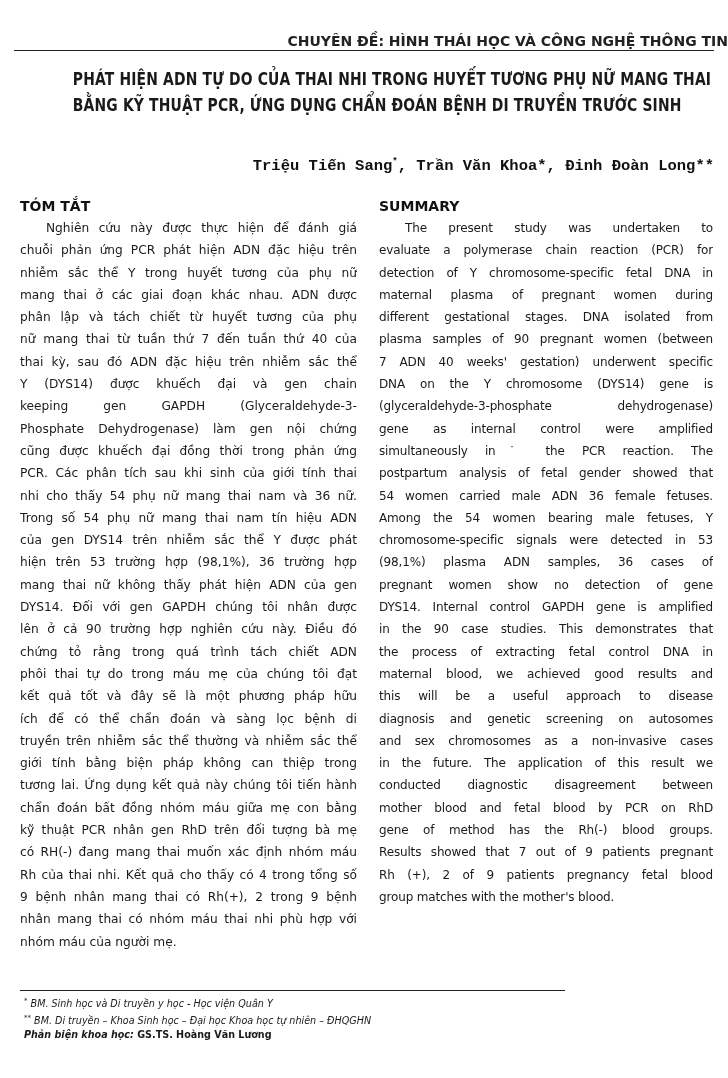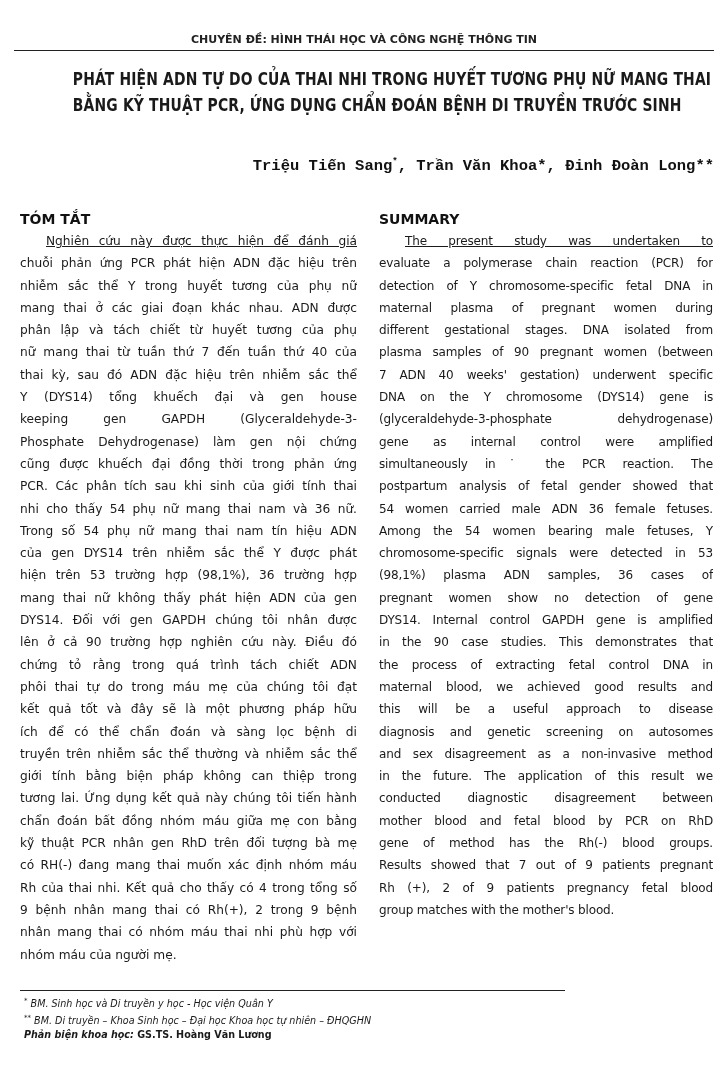--- a/index.html
+++ b/index.html
@@ -1,29 +1,29 @@
 <!DOCTYPE html>
 <html><head>
 <meta charset="utf-8">
 <style>
   html, body { margin: 0; padding: 0; background: #ffffff; }
   body { width: 728px; height: 1078px; position: relative; overflow: hidden; color: #1a1a1a; font-family: "DejaVu Sans", sans-serif; }
-  .running-head { position: absolute; top: 33px; left: 0; width: 728px; text-align: center; font-family: "DejaVu Sans", sans-serif; font-weight: bold; font-size: 11px; letter-spacing: 0px; color: #222; }
+  .running-head { position: absolute; top: 33px; left: 0; width: 728px; text-align: right; font-family: "DejaVu Sans", sans-serif; font-weight: bold; font-size: 14px; letter-spacing: 0px; color: #222; }
   .head-rule { position: absolute; top: 50px; left: 14px; width: 700px; height: 0; border-top: 1.4px solid #222; }
   .title { position: absolute; top: 66px; left: 0; width: 728px; text-align: center; font-family: "DejaVu Sans", sans-serif; font-weight: bold; font-size: 17.4px; line-height: 26px; color: #1a1a1a; transform: scaleX(0.8); transform-origin: center top; letter-spacing: 0.2px; }
   .title div { white-space: nowrap; }
   .authors { position: absolute; top: 157px; right: 14px; font-family: Liberation Mono, monospace; font-weight: bold; font-size: 15.5px; color: #111; white-space: nowrap; }
   .authors sup { font-size: 9px; }
-  .col { position: absolute; top: 209px; }
+  .col { position: absolute; top: 196px; }
   .col-left { left: 20px; width: 337px; }
   .col-right { left: 379px; width: 334px; }
   .sec-head { font-family: "DejaVu Sans", sans-serif; font-weight: bold; font-size: 14px; line-height: 20px; margin: 0 0 1px 0; color: #111; }
   .body-text { font-family: "DejaVu Sans", sans-serif; font-size: 12.2px; line-height: 22.3px; text-align: justify; color: #1a1a1a; }
   .body-text .ln { display: block; text-align: justify; text-align-last: justify; white-space: nowrap; overflow: hidden; }
-  .body-text .ln.indent { padding-left: 26px; text-decoration: underline; }
+  .body-text .ln.indent { padding-left: 26px; }
   .body-text .ln.last { text-align-last: left; }
   .col-right .body-text { font-size: 12px; letter-spacing: -0.15px; }
   .foot-rule { position: absolute; top: 990px; left: 20px; width: 545px; border-top: 1.3px solid #222; }
   .footnotes { position: absolute; top: 994px; left: 24px; font-family: "DejaVu Sans", sans-serif; font-size: 9.6px; line-height: 14px; color: #1a1a1a; }
   .footnotes .fn { font-style: italic; white-space: nowrap; }
   .footnotes .fn sup { font-size: 7px; font-style: normal; }
   .footnotes .reviewer { font-weight: bold; white-space: nowrap; }
   .footnotes .reviewer .lbl { font-style: italic; }
   .page-num { position: absolute; top: 1106px; left: 20px; font-family: "Liberation Serif", serif; font-size: 16px; color: #222; }
 </style>
@@ -45,21 +45,21 @@
 <div class="col col-left">
   <div class="sec-head">TÓM TẮT</div>
   <div class="body-text" id="vi-body">
       <span class="ln indent">Nghiên cứu này được thực hiện để đánh giá</span>
       <span class="ln">chuỗi phản ứng PCR phát hiện ADN đặc hiệu trên</span>
       <span class="ln">nhiễm sắc thể Y  trong huyết tương của phụ nữ</span>
       <span class="ln">mang thai ở các giai đoạn khác nhau. ADN được</span>
       <span class="ln">phân lập và tách chiết từ huyết tương của phụ</span>
       <span class="ln">nữ mang thai từ tuần thứ 7 đến tuần thứ 40 của</span>
       <span class="ln">thai kỳ, sau đó ADN đặc hiệu trên nhiễm sắc thể</span>
-      <span class="ln">Y (DYS14) tổng khuếch đại và gen house</span>
+      <span class="ln">Y (DYS14) được khuếch đại và gen chain</span>
       <span class="ln">keeping gen GAPDH (Glyceraldehyde-3-</span>
       <span class="ln">Phosphate Dehydrogenase) làm gen nội chứng</span>
       <span class="ln">cũng được khuếch đại đồng thời trong phản ứng</span>
       <span class="ln">PCR. Các phân tích sau khi sinh của giới tính thai</span>
       <span class="ln">nhi cho thấy 54 phụ nữ mang thai nam và 36 nữ.</span>
       <span class="ln">Trong số 54 phụ nữ mang thai nam tín hiệu ADN</span>
       <span class="ln">của gen DYS14 trên nhiễm sắc thể Y được phát</span>
       <span class="ln">hiện trên 53 trường hợp (98,1%), 36 trường hợp</span>
       <span class="ln">mang thai nữ không thấy phát hiện ADN của gen</span>
       <span class="ln">DYS14. Đối với gen GAPDH chúng tôi nhân được</span>
@@ -100,21 +100,21 @@
       <span class="ln">Among the 54 women bearing male fetuses, Y</span>
       <span class="ln">chromosome-specific signals were detected in 53</span>
       <span class="ln">(98,1%) plasma ADN samples, 36 cases of</span>
       <span class="ln">pregnant women show no detection of gene</span>
       <span class="ln">DYS14. Internal control GAPDH gene is amplified</span>
       <span class="ln">in the 90 case studies. This demonstrates that</span>
       <span class="ln">the process of extracting fetal control DNA in</span>
       <span class="ln">maternal blood, we achieved good results and</span>
       <span class="ln">this will be a useful approach to disease</span>
       <span class="ln">diagnosis and genetic screening on autosomes</span>
-      <span class="ln">and sex disagreement as a non-invasive method</span>
+      <span class="ln">and sex chromosomes as a non-invasive cases</span>
       <span class="ln">in the future. The application of this result we</span>
       <span class="ln">conducted diagnostic disagreement between</span>
       <span class="ln">mother blood and fetal blood by PCR on RhD</span>
       <span class="ln">gene of method has the Rh(-)  blood groups.</span>
       <span class="ln">Results showed that 7 out of 9 patients pregnant</span>
       <span class="ln">Rh (+), 2 of 9 patients pregnancy fetal blood</span>
       <span class="ln last">group matches with the mother's blood.</span>
     </div>
 </div>
 

